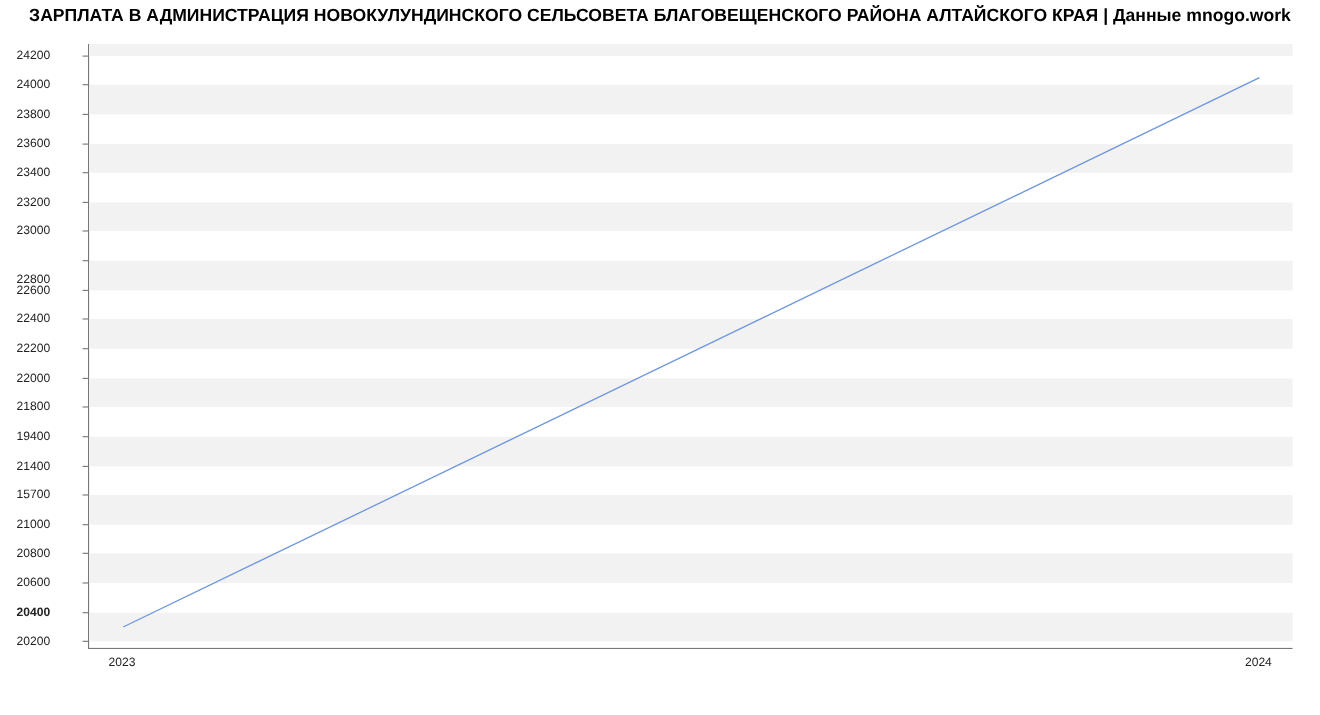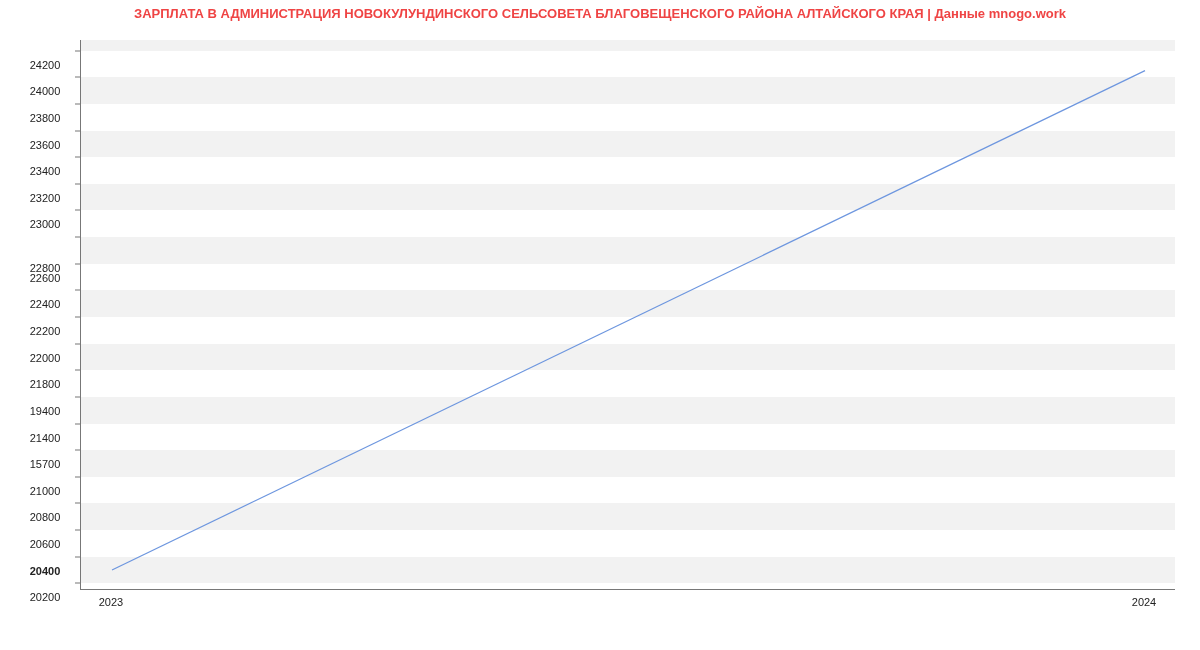--- a/index.html
+++ b/index.html
@@ -16,23 +16,23 @@
     width: 1200px;
     height: 650px;
     box-sizing: border-box;
   }
   .title {
     position: absolute;
     top: 6px;
     left: 0;
     right: 0;
     text-align: center;
-    font-size: 13px;
+    font-size: 16px;
     font-weight: 700;
-    color: #ef4444;
+    color: #000000;
   }
   .plot {
     position: absolute;
     left: 80px;
     top: 40px;
     width: 1095px;   
     height: 550px;   
     border-left: 1px solid #777;
     border-bottom: 1px solid #777;
     box-sizing: border-box;
@@ -41,25 +41,24 @@
     position: absolute;
     left: 0;
     right: 0;
     height: 13.3px;
     background: #f2f2f2;
   }
   .tick-label-y {
     position: absolute;
     right: 1125px; 
     width: 60px;
-    text-align: center;
+    text-align: left;
     font-size: 11px;
     color: #222;
     transform: translateY(-50%);
-    margin-top: 14px;
   }
   .tick-mark-y {
     position: absolute;
     left: 75px;
     width: 5px;
     height: 1px;
     background: #777;
     transform: translateY(-0.5px);
   }
   .tick-label-x {

